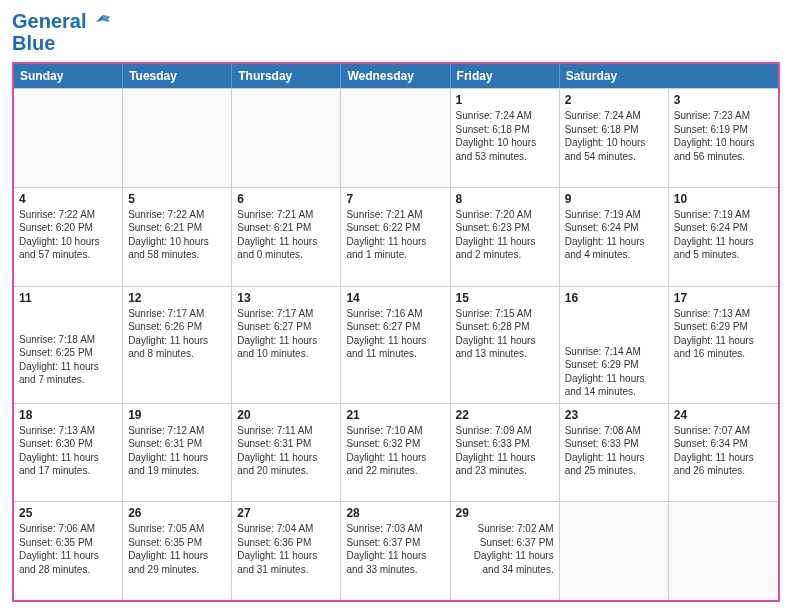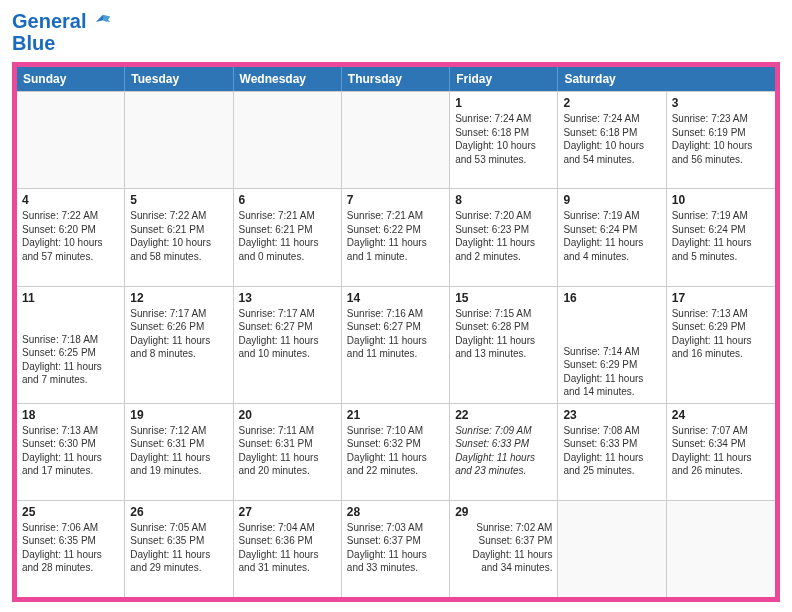--- a/index.html
+++ b/index.html
@@ -42,21 +42,21 @@
       color: #333;
     }
     .subtitle {
       font-size: 14px;
       color: #555;
     }
     .calendar {
       flex: 1;
       display: flex;
       flex-direction: column;
-      border: 5px solid #ec4899;
+      border: 2px solid #ec4899;
     }
     .cal-header {
       display: grid;
       grid-template-columns: repeat(7, 1fr);
       background: #2e75b6;
     }
     .cal-header-cell {
       color: #fff;
       font-size: 12px;
       font-weight: bold;
@@ -116,22 +116,22 @@
     <div class="title-block">
       <div class="main-title"></div>
       <div class="subtitle"></div>
     </div>
   </div>
 
   <div class="calendar">
     <div class="cal-header">
     <div class="cal-header-cell">Sunday</div>
         <div class="cal-header-cell">Tuesday</div>
+        <div class="cal-header-cell">Thursday</div>
         <div class="cal-header-cell">Wednesday</div>
-        <div class="cal-header-cell">Thursday</div>
         <div class="cal-header-cell">Friday</div>
         <div class="cal-header-cell">Saturday</div>
       </div>
     <div class="cal-body">
     <div class="cal-row">
           <div class="cal-cell empty"></div>
           <div class="cal-cell empty"></div>
           <div class="cal-cell empty"></div>
           <div class="cal-cell empty"></div>
           <div class="cal-cell">
@@ -282,21 +282,21 @@
           </div>
           <div class="cal-cell">
             <div class="day-number">21</div>
             <div class="day-info" style="white-space: pre-line;">Sunrise: 7:10 AM
 Sunset: 6:32 PM
 Daylight: 11 hours
 and 22 minutes.</div>
           </div>
           <div class="cal-cell">
             <div class="day-number">22</div>
-            <div class="day-info" style="white-space: pre-line; font-style: italic;">Sunrise: 7:09 AM
+            <div class="day-info" style="white-space: pre-line;">Sunrise: 7:09 AM
 Sunset: 6:33 PM
 Daylight: 11 hours
 and 23 minutes.</div>
           </div>
           <div class="cal-cell">
             <div class="day-number">23</div>
             <div class="day-info" style="white-space: pre-line;">Sunrise: 7:08 AM
 Sunset: 6:33 PM
 Daylight: 11 hours
 and 25 minutes.</div>

